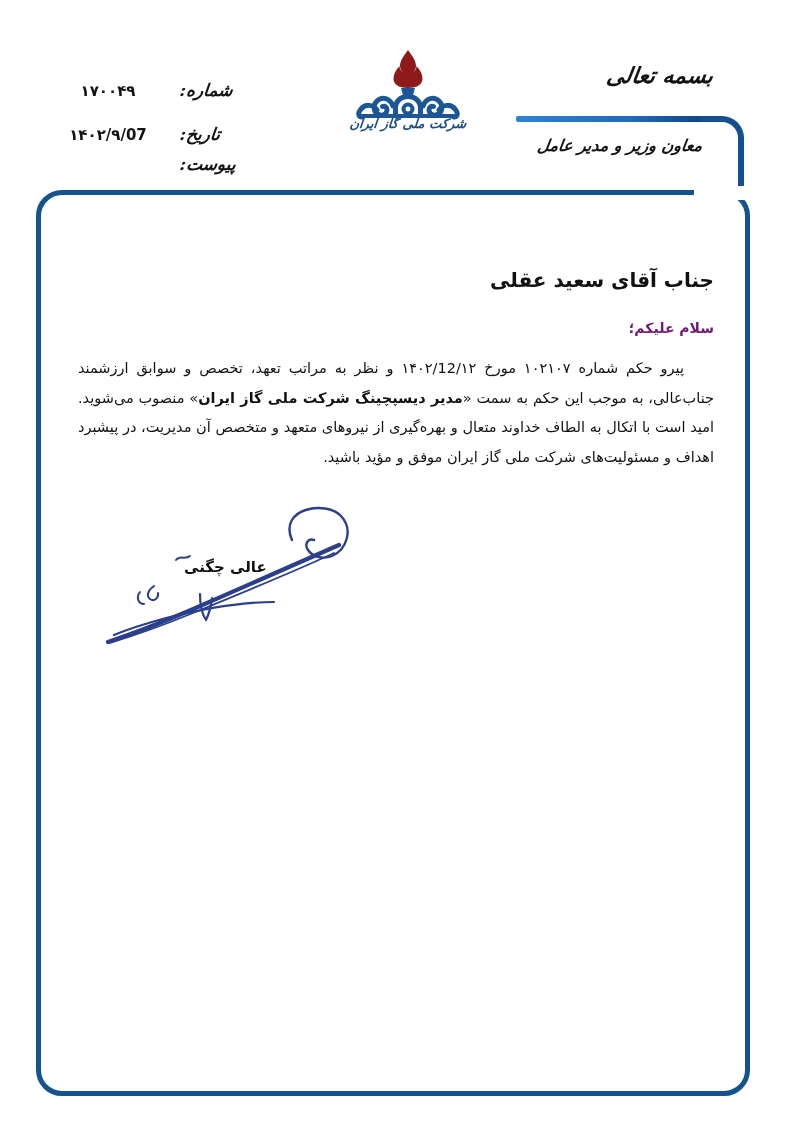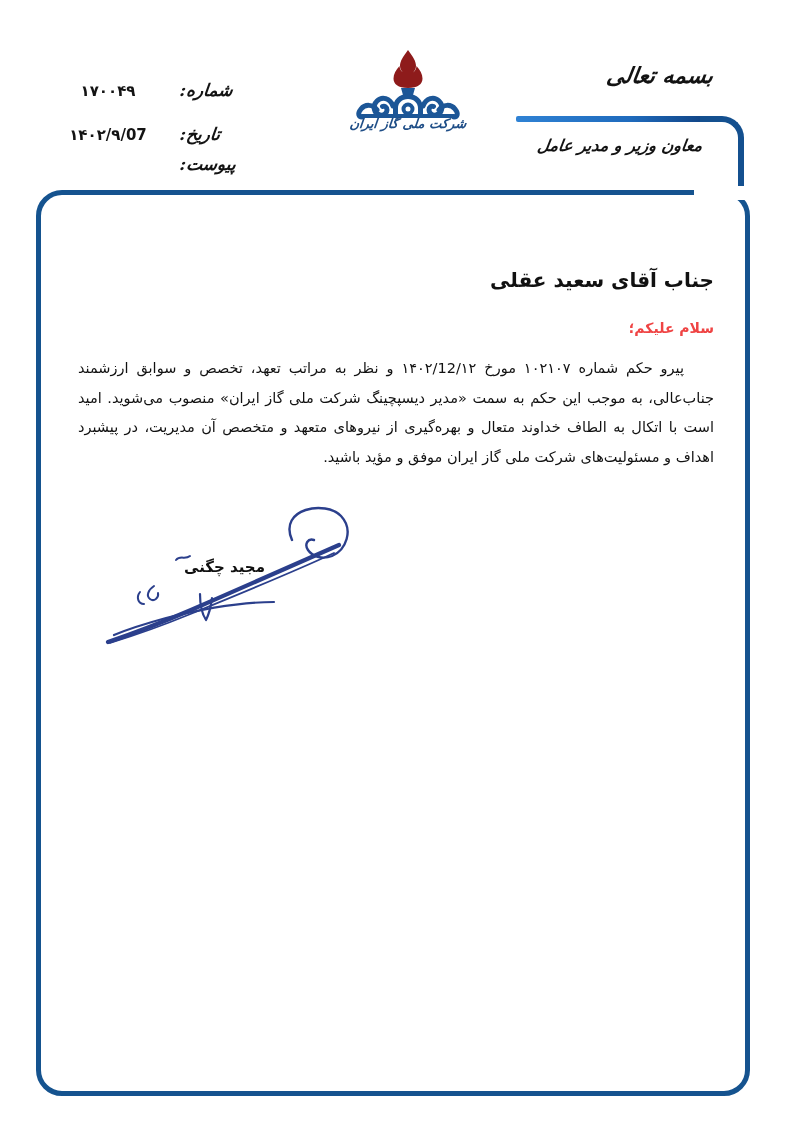--- a/index.html
+++ b/index.html
@@ -186,37 +186,37 @@
     font-weight: 700;
     color: #111111;
     letter-spacing: 0px;
     margin: 0 0 28px 0;
   }
 
   .greeting {
     font-family: "DejaVu Sans", "Liberation Sans", sans-serif;
     font-size: 14px;
     font-weight: 700;
-    color: #ef4444;
+    color: #701a75;
     margin: 0 0 18px 0;
   }
 
   .body-text {
     font-family: "DejaVu Sans", "Liberation Sans", sans-serif;
     font-size: 14.5px;
     font-weight: 400;
     line-height: 2.05;
     color: #111111;
     text-align: justify;
     text-justify: inter-word;
     margin: 0;
     text-indent: 30px;
   }
   .body-text b {
-    font-weight: 400;
+    font-weight: 700;
   }
 
   
   .signature-area {
     position: absolute;
     top: 498px;
     left: 96px;
     width: 300px;
     height: 150px;
   }
@@ -318,16 +318,16 @@
         <path d="M178 104 C150 104 110 110 70 120 C48 126 30 132 18 137" stroke-width="2.2"></path>
 
         <path d="M104 96 C104 106 106 116 110 122 C113 116 115 108 116 100" stroke-width="2.2"></path>
 
         <path d="M58 88 C52 92 50 98 54 101 C58 104 63 100 62 95" stroke-width="2"></path>
         <path d="M44 94 C40 99 42 106 48 106" stroke-width="2"></path>
 
         <path d="M80 62 C84 57 89 62 94 58" stroke-width="2"></path>
       </g>
     </svg>
-    <div class="signature-name">مجید چگنی</div>
+    <div class="signature-name">عالی چگنی</div>
   </div>
 
 </div>
 
 </body></html>

